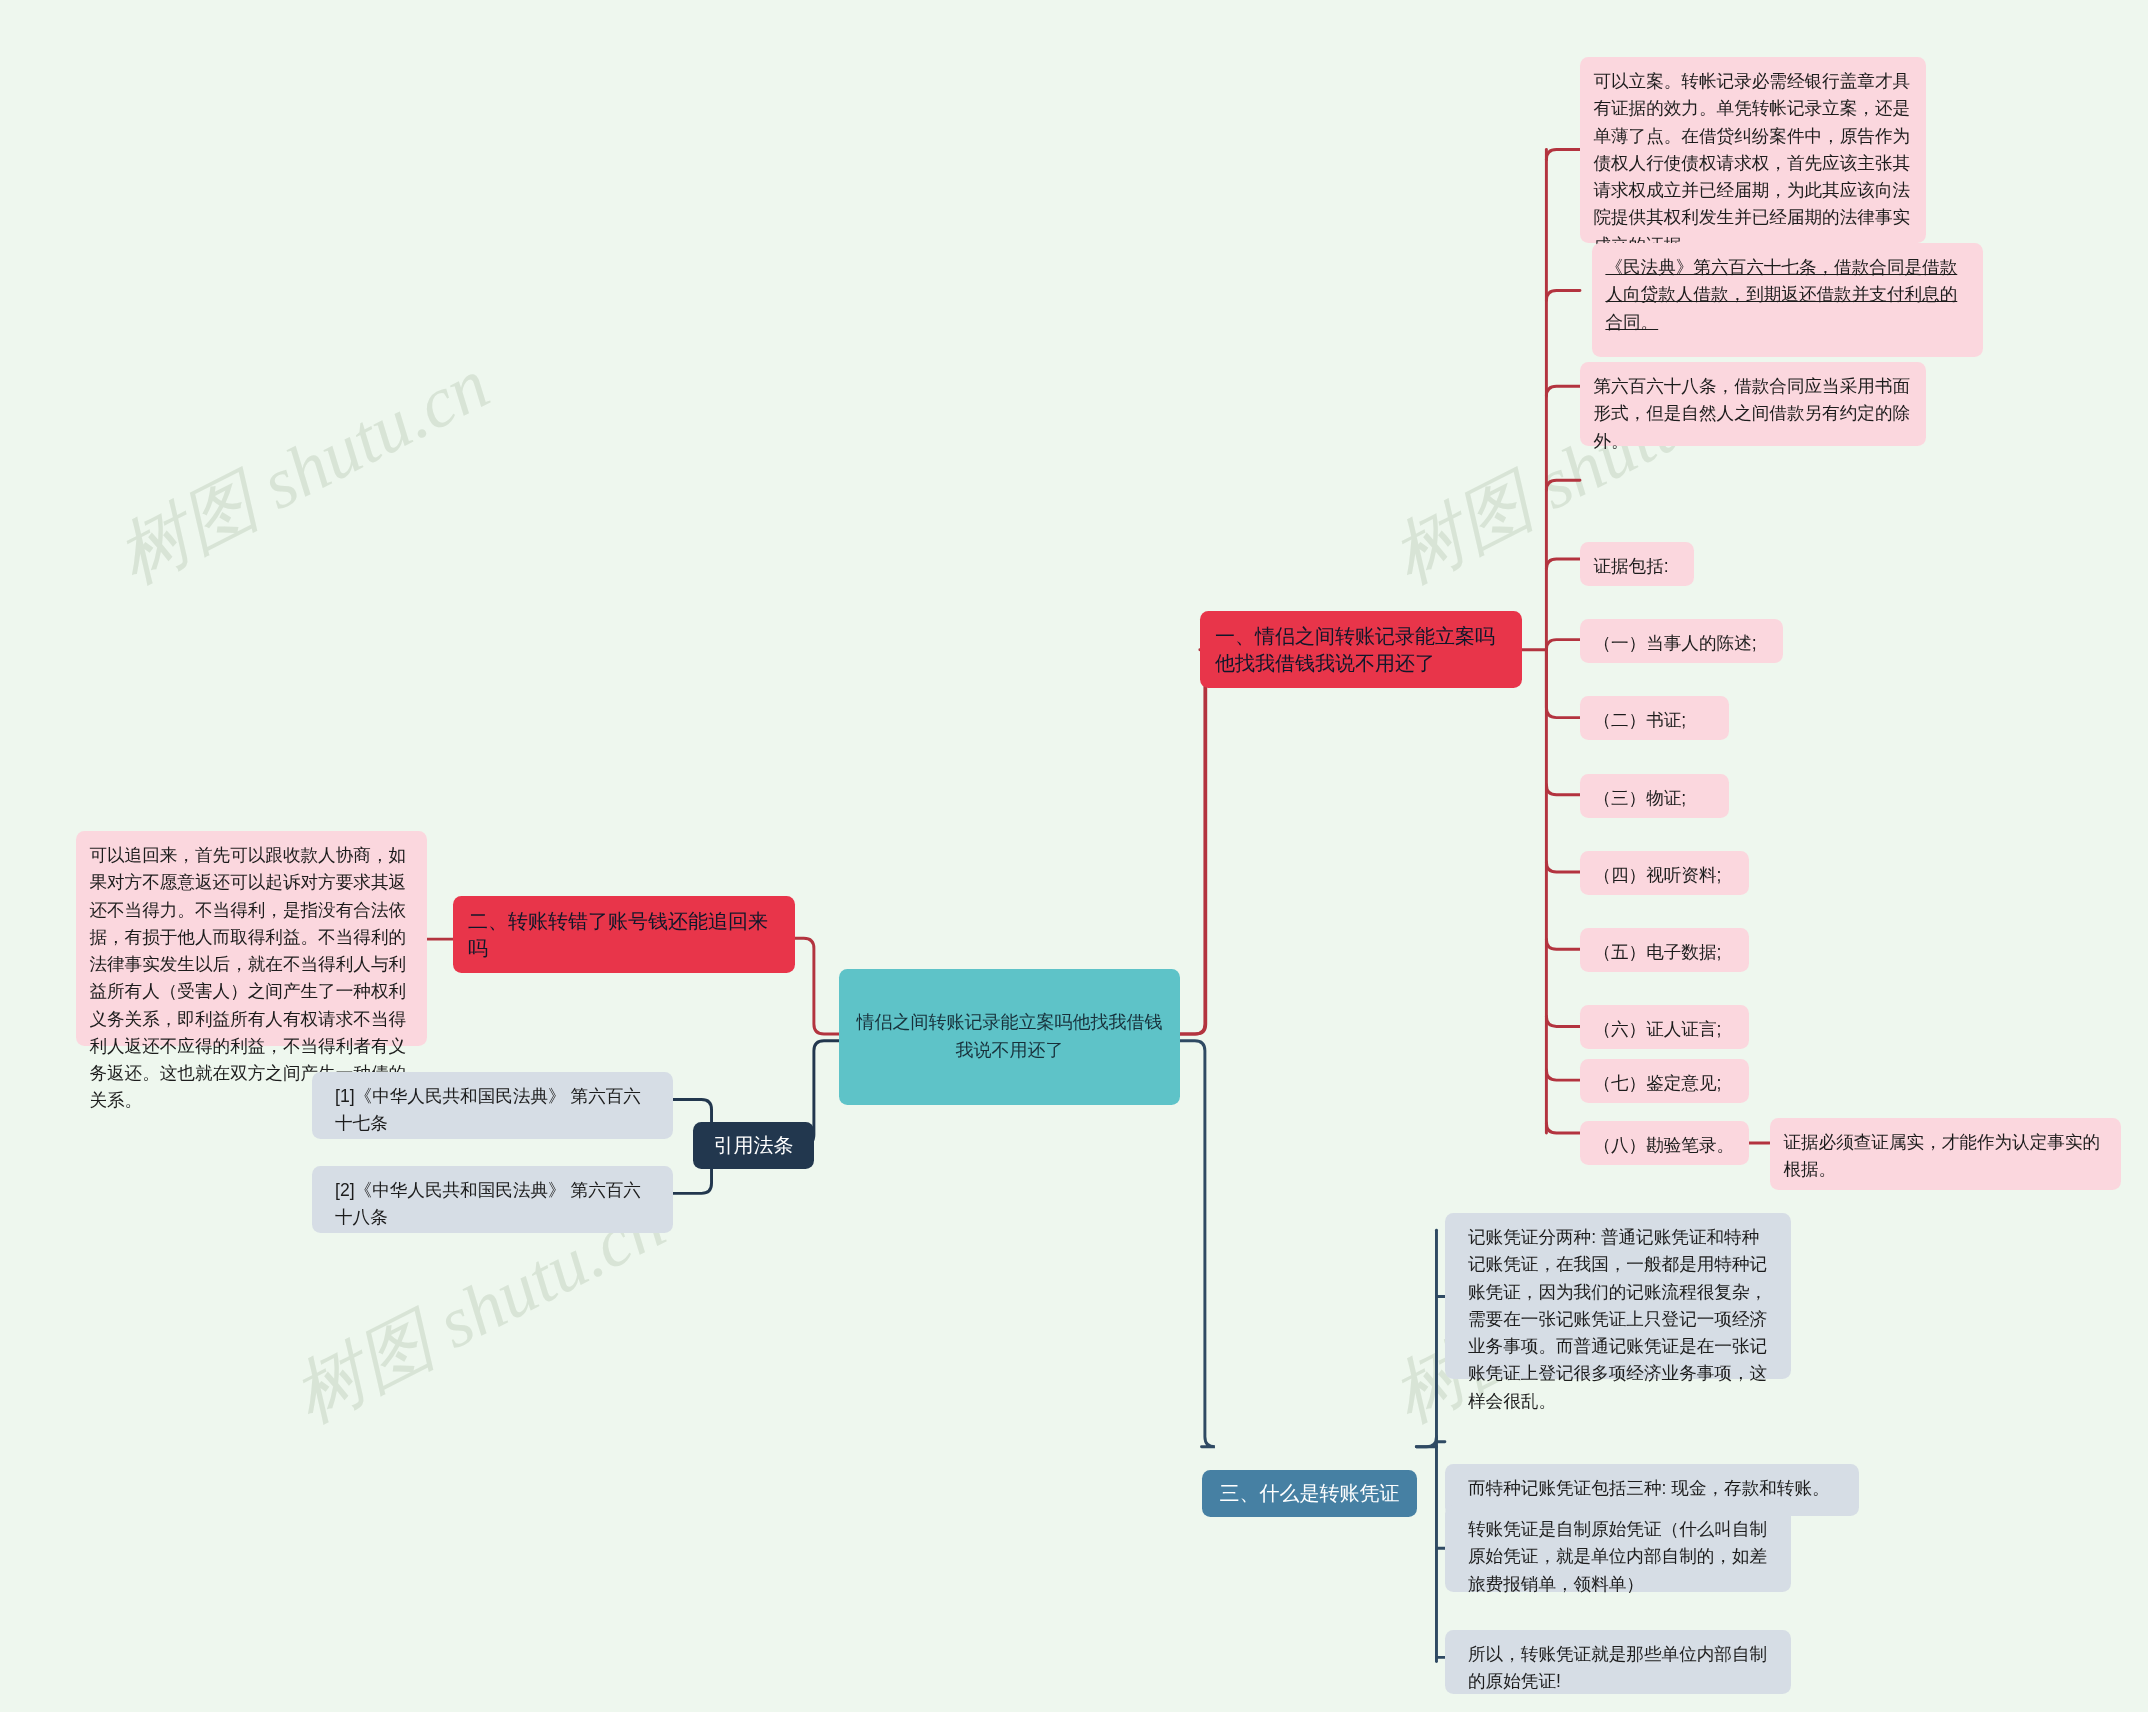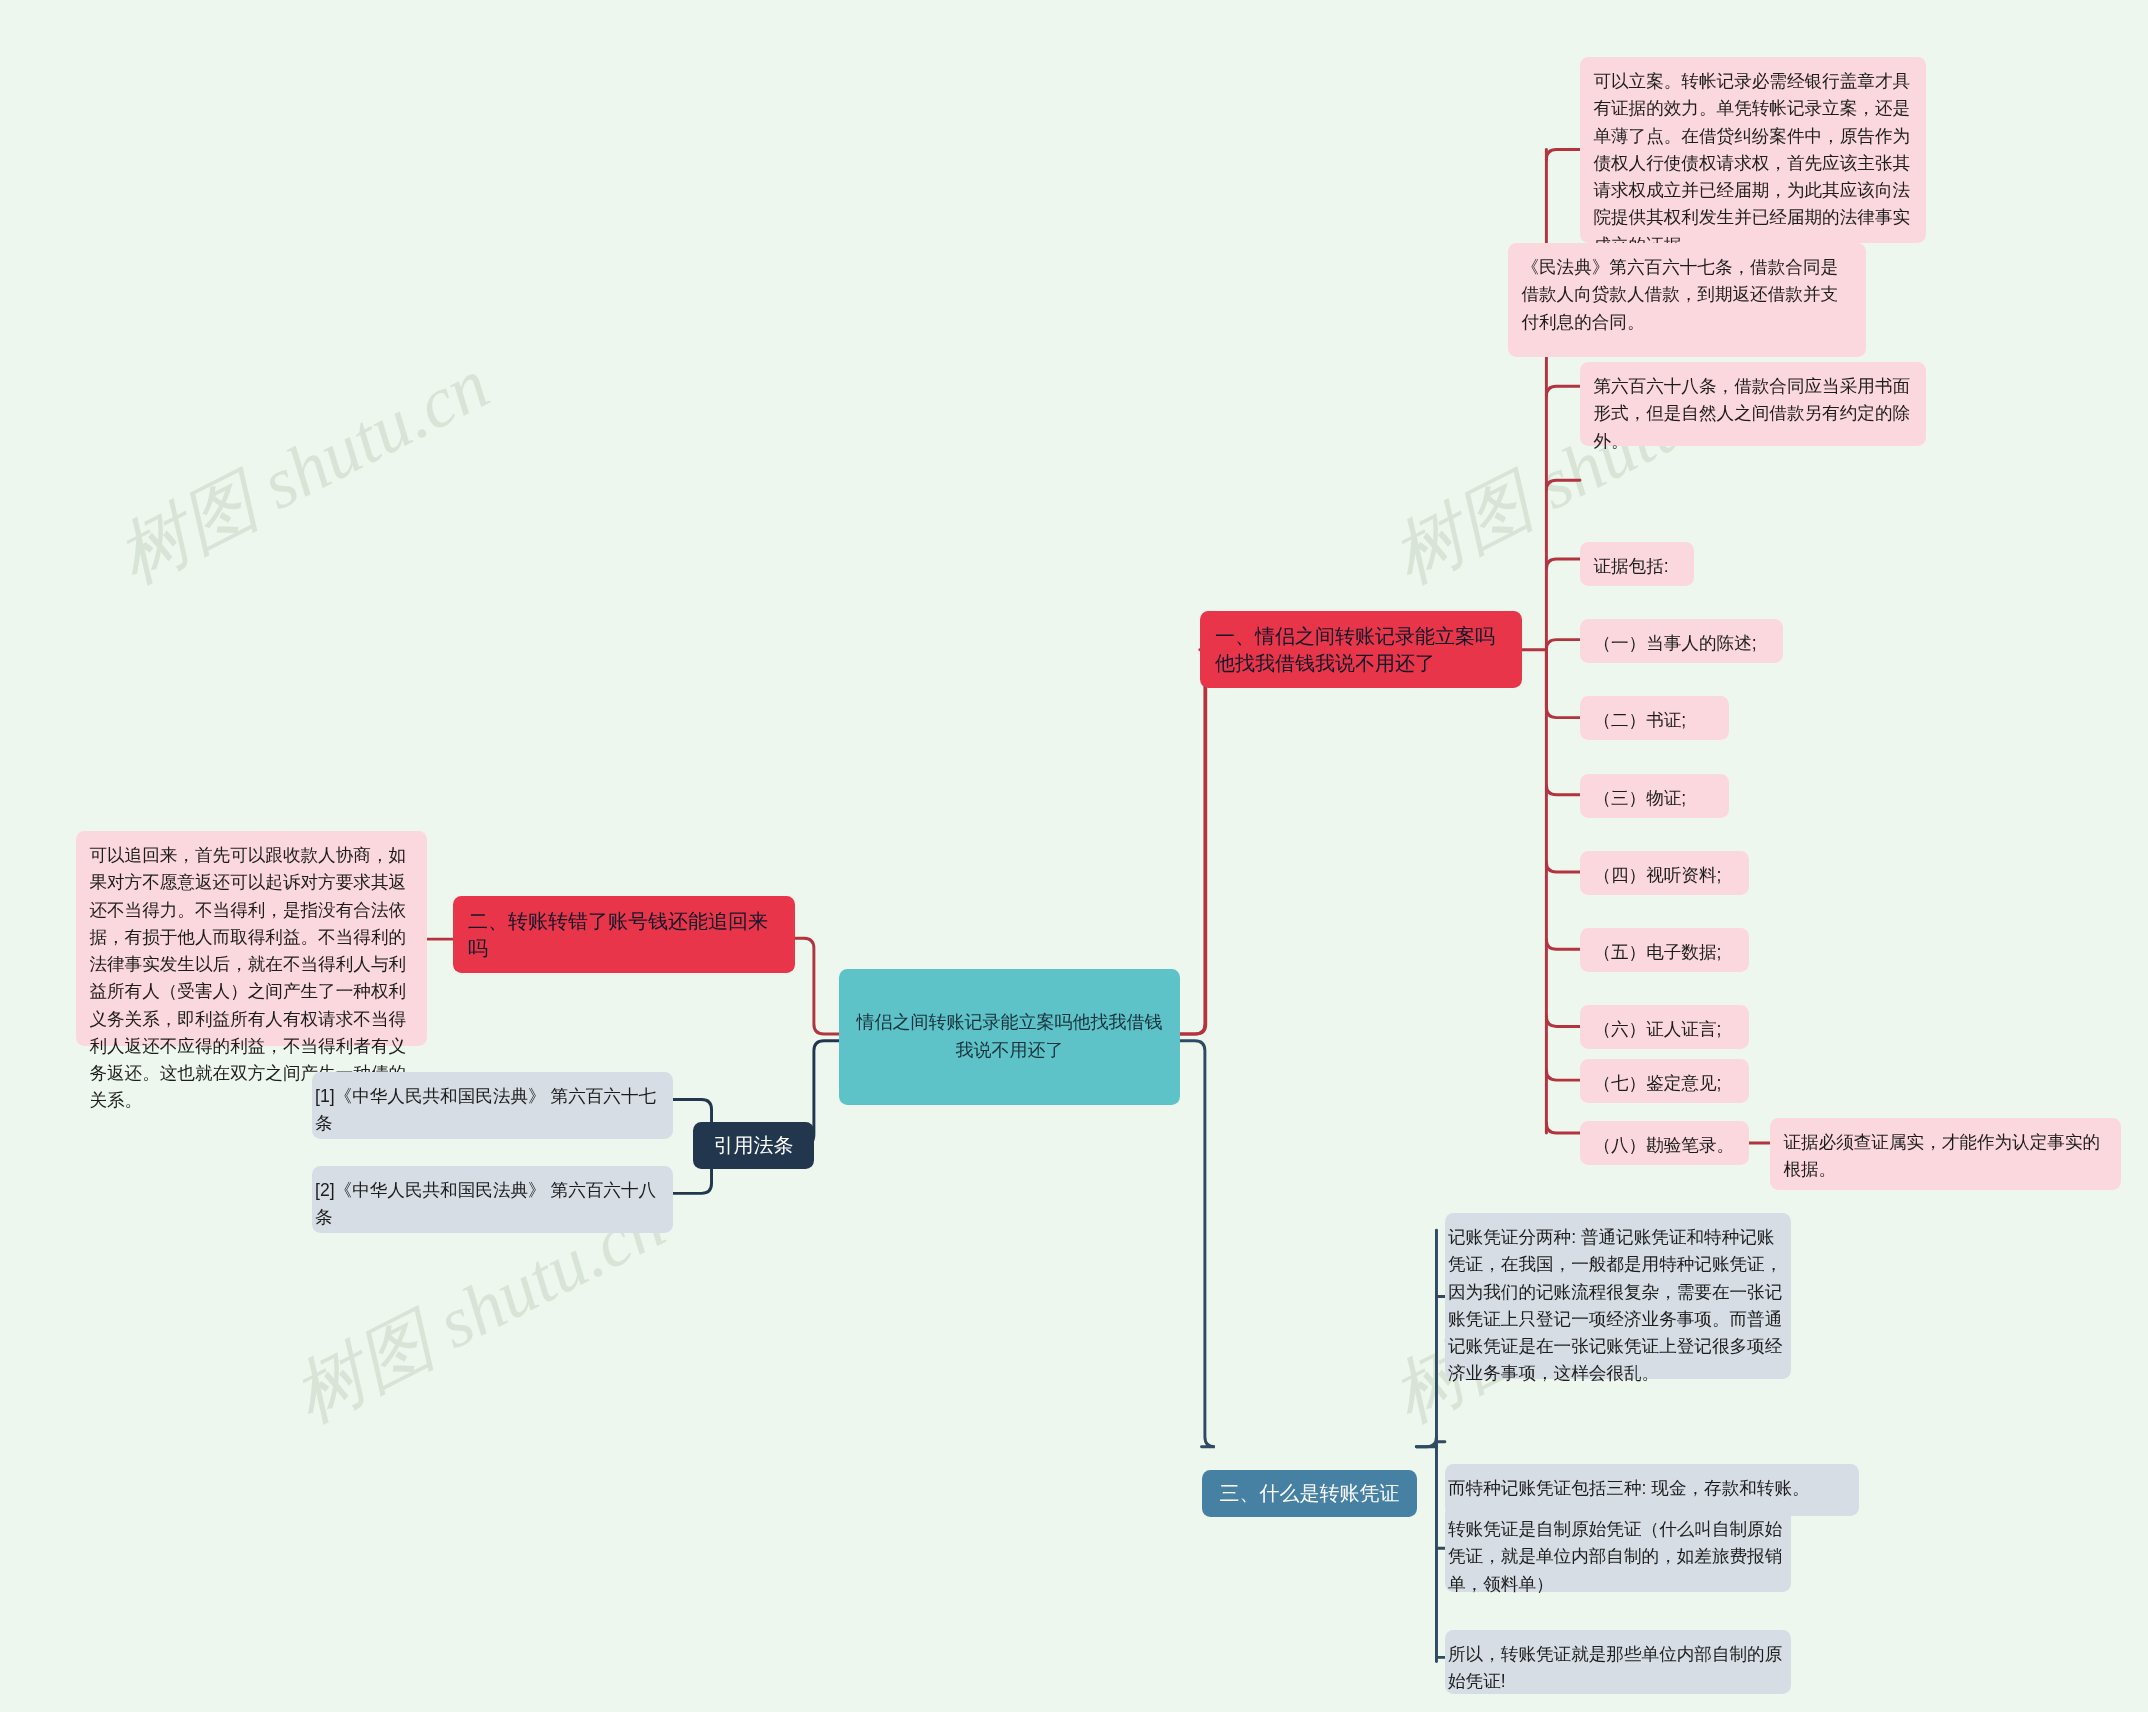--- a/index.html
+++ b/index.html
@@ -80,21 +80,21 @@
     background:#fbd7de;
     color:#1c1c1c;
     font-size:17.6px;
     padding:11px 13.4px;
     border-radius:8.4px;
   }
   .node.leaf-grey{
     background:#d6dde5;
     color:#1c1c1c;
     font-size:17.6px;
-    padding:11px 3px;
+    padding:11px 23px;
     border-radius:8.4px;
   }
 </style>
 </head>
 <body>
 
 <div id="canvas">
 
   <div class="wm" style="left:101px;top:520px;">树图 shutu.cn</div>
   <div class="wm" style="left:1376px;top:520px;">树图 shutu.cn</div>
@@ -167,21 +167,21 @@
       <path d="M1688,1724 L1700,1724 Q1712,1724 1712,1712" stroke="#2f4a63"></path>
     </g>
   </svg>
 
   <div class="node root" style="left:839px;top:969px;width:341px;height:136px;">情侣之间转账记录能立案吗他找我借钱我说不用还了</div>
 
   <div class="node branch-red" style="left:1200px;top:611px;width:322px;height:77px;line-height:1.35;">一、情侣之间转账记录能立案吗他找我借钱我说不用还了</div>
 
   <div class="node leaf-pink" style="left:1580px;top:57px;width:346px;height:186px;">可以立案。转帐记录必需经银行盖章才具有证据的效力。单凭转帐记录立案，还是单薄了点。在借贷纠纷案件中，原告作为债权人行使债权请求权，首先应该主张其请求权成立并已经届期，为此其应该向法院提供其权利发生并已经届期的法律事实成立的证据。</div>
 
-  <div class="node leaf-pink" style="left:1508px;top:243px;width:358px;height:114px;">《民法典》第六百六十七条，借款合同是借款人向贷款人借款，到期返还借款并支付利息的合同。</div>
+  <div class="node leaf-pink" style="left:1592px;top:243px;width:391px;height:114px;text-decoration:underline;">《民法典》第六百六十七条，借款合同是借款人向贷款人借款，到期返还借款并支付利息的合同。</div>
 
   <div class="node leaf-pink" style="left:1580px;top:362px;width:346px;height:84px;">第六百六十八条，借款合同应当采用书面形式，但是自然人之间借款另有约定的除外。</div>
 
 
   <div class="node leaf-pink" style="left:1580px;top:542px;width:114px;height:44px;">证据包括:</div>
 
   <div class="node leaf-pink" style="left:1580px;top:619px;width:203px;height:44px;">（一）当事人的陈述;</div>
 
   <div class="node leaf-pink" style="left:1580px;top:696px;width:149px;height:44px;">（二）书证;</div>
 

